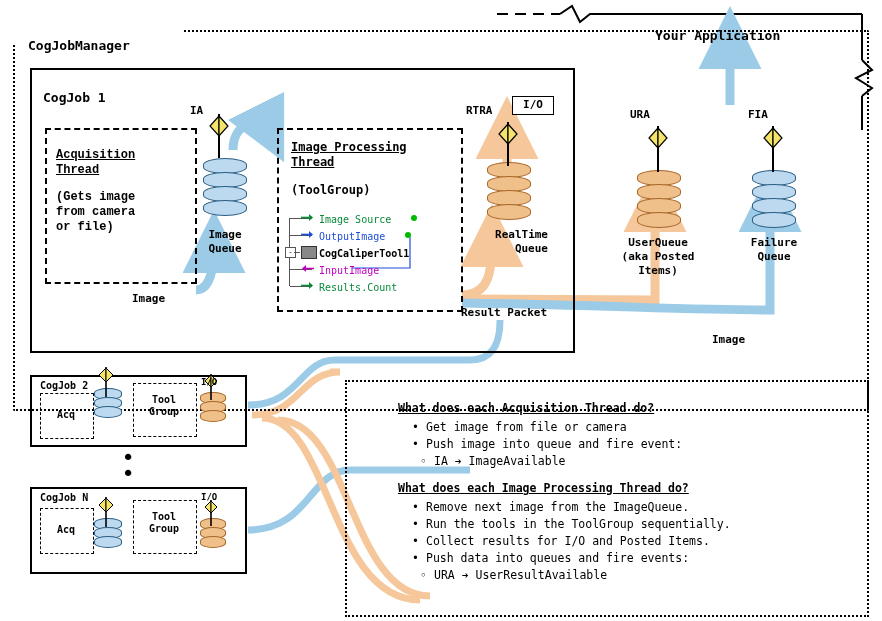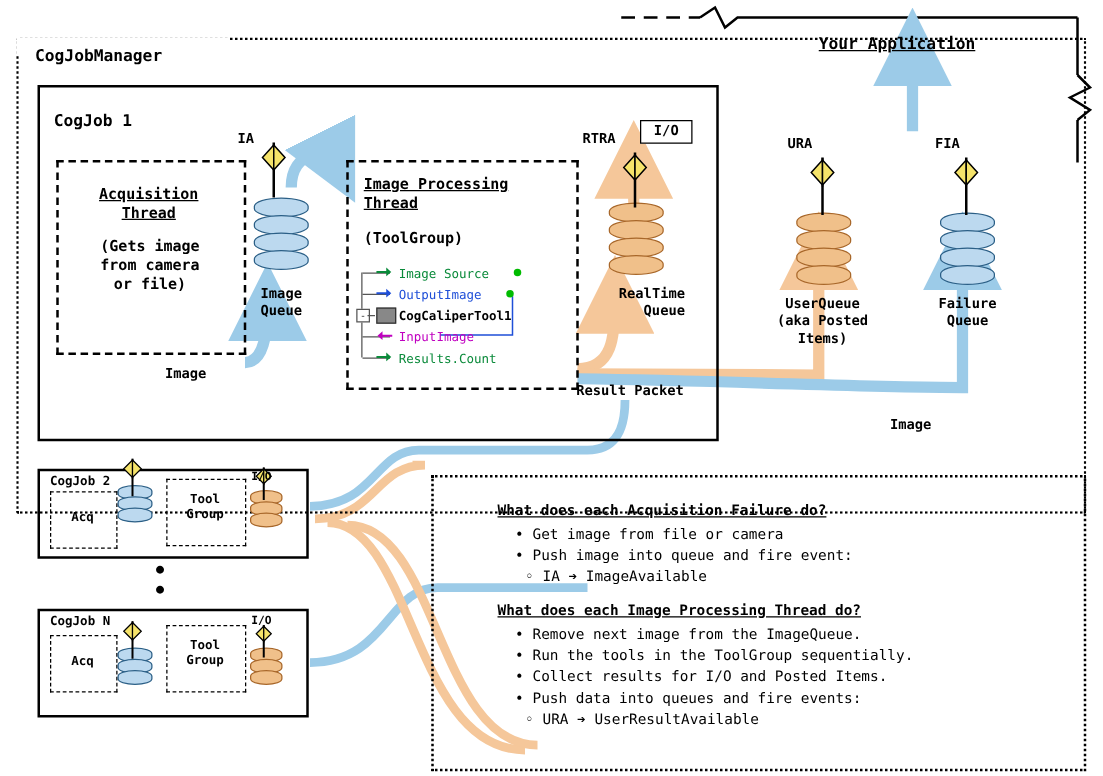--- a/index.html
+++ b/index.html
@@ -5,21 +5,21 @@
   html,body{margin:0;padding:0;background:#ffffff;}
   body{width:882px;height:621px;position:relative;overflow:hidden;
        font-family:"DejaVu Sans Mono",monospace;color:#000;}
   .abs{position:absolute;}
   .mono{font-family:"DejaVu Sans Mono",monospace;}
   .t{font-family:"DejaVu Sans Mono",monospace;font-size:11px;line-height:14px;white-space:pre;}
   .t12{font-size:12px;line-height:15px;}
   .t13{font-size:13px;line-height:16px;}
   .b{font-weight:bold;}
   .u{text-decoration:underline;}
-  .ctr{text-align:center;}
+  .ctr{text-align:left;font-family:Liberation Mono, monospace;}
 
   
   #cogjobmanager-box{
     left:13px; top:30px; width:852px; height:377px;
     border:2px dotted #000; border-radius:2px;
   }
   #cjm-title{ left:24px; top:38px; font-size:13px; font-weight:bold; background:#fff; padding:0 4px;}
   #cjm-notch{ left:13px; top:30px; width:170px; height:14px; background:#fff; }
 
   
@@ -145,21 +145,21 @@
 
   <g stroke="#1f4fd8" stroke-width="1.2" fill="none">
     <path d="M410,237 L410,268 L352,268"></path>
   </g>
 </svg>
 
 <div class="abs" id="cogjobmanager-box"></div>
 <div class="abs" id="cjm-notch"></div>
 <div class="abs mono" id="cjm-title">CogJobManager</div>
 
-<div class="abs t13 mono b" style="left:655px;top:28px;text-decoration:underline;">Your Application</div>
+<div class="abs t13 mono b" style="left:655px;top:28px;">Your Application</div>
 
 <div class="abs" id="cogjob1-box"></div>
 <div class="abs mono" id="cogjob1-title">CogJob 1</div>
 
 <div class="abs" id="acq-box"></div>
 <div class="abs t t12 b u ctr" id="acq-title">Acquisition
 Thread</div>
 <div class="abs t t12 b ctr" id="acq-sub">(Gets image
 from camera
 or file)</div>
@@ -343,21 +343,21 @@
 <svg class="abs" style="left:202px;top:498px;width:18px;height:30px;" viewBox="0 0 18 30">
   <path d="M9,2 L9,28" stroke="#000" stroke-width="1.6"></path>
   <path d="M9,3 L3,9 L9,15 z" fill="#f5e36a" stroke="#000" stroke-width="1"></path>
   <path d="M9,3 L15,9 L9,15 z" fill="#f5e36a" stroke="#000" stroke-width="1"></path>
 </svg>
 <div class="abs" style="left:201px;top:492px;font-size:9px;font-weight:bold;">I/O</div>
 
 <div class="abs" id="notes-box"></div>
 <div class="abs" id="notes">
 
-  <span class="h">What does each Acquisition Failure do?</span>
+  <span class="h">What does each Acquisition Thread do?</span>
   <ul>
     <li>Get image from file or camera</li>
     <li>Push image into queue and fire event:</li>
   </ul>
   <ul class="sub">
     <li>IA ➔ ImageAvailable</li>
   </ul>
 
   <div class="gap"></div>
 

